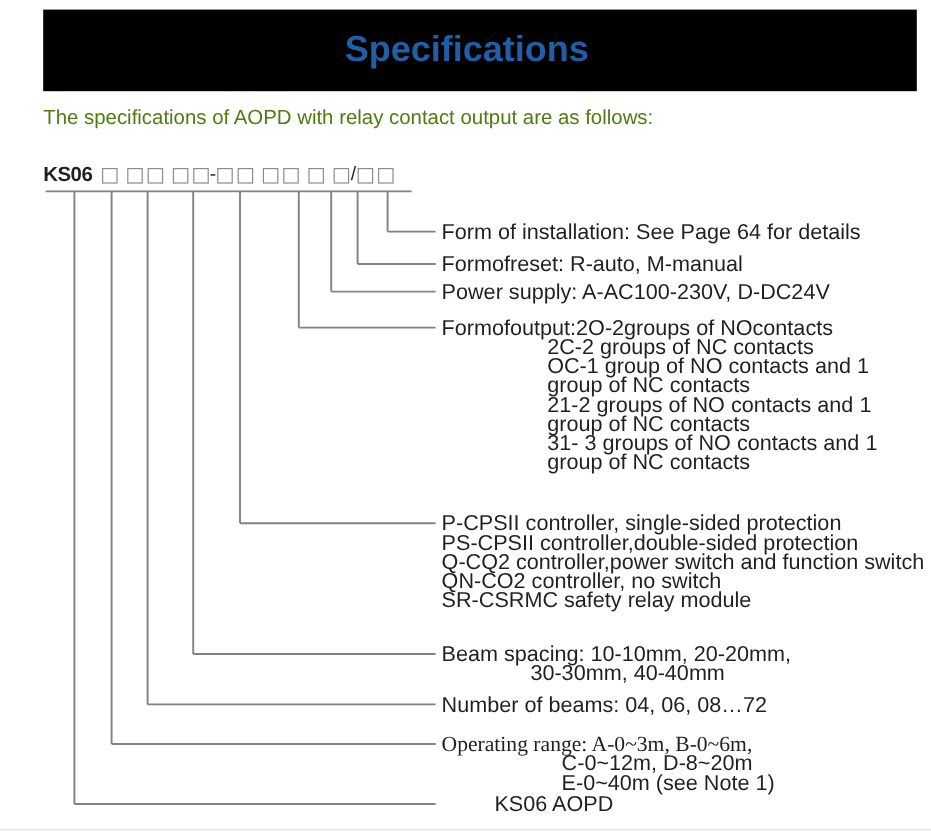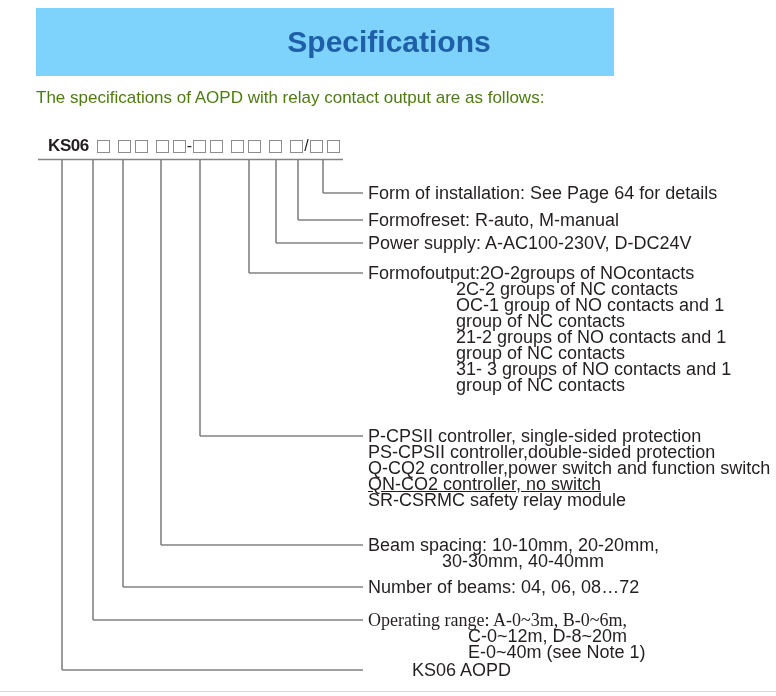--- a/index.html
+++ b/index.html
@@ -15,23 +15,23 @@
     overflow: hidden;
     font-family: "Liberation Sans", sans-serif;
     color: #231f20;
   }
 
   
   #header-banner {
     position: absolute;
     left: 36px;
     top: 8px;
-    width: 578px;
+    width: 728px;
     height: 68px;
-    background: #7dd3fc;
+    background: #000000;
   }
   #page-title {
     position: absolute;
     left: 0;
     top: 0;
     width: 706px;
     height: 68px;
     line-height: 68px;
     text-align: center;
     font-size: 30px;
@@ -46,21 +46,21 @@
     left: 36px;
     top: 88px;
     font-size: 17px;
     color: #4d7c0f;
     white-space: nowrap;
   }
 
   
   #model-code-row {
     position: absolute;
-    left: 48px;
+    left: 36px;
     top: 133px;
     height: 26px;
     display: flex;
     align-items: center;
   }
   #model-prefix {
     font-size: 17px;
     font-weight: bold;
     color: #231f20;
     letter-spacing: -0.4px;
@@ -193,21 +193,21 @@
     <div class="label indent" style="left: 456px; top: 281px;">2C-2 groups of NC contacts</div>
     <div class="label indent" style="left: 456px; top: 297px;">OC-1 group of NO contacts and 1</div>
     <div class="label indent" style="left: 456px; top: 313px;">group of NC contacts</div>
     <div class="label indent" style="left: 456px; top: 329px;">21-2 groups of NO contacts and 1</div>
     <div class="label indent" style="left: 456px; top: 345px;">group of NC contacts</div>
     <div class="label indent" style="left: 456px; top: 361px;">31- 3 groups of NO contacts and 1</div>
     <div class="label indent" style="left: 456px; top: 377px;">group of NC contacts</div>
     <div class="label" style="left: 368px; top: 428px;">P-CPSII controller, single-sided protection</div>
     <div class="label" style="left: 368px; top: 444px;">PS-CPSII controller,double-sided protection</div>
     <div class="label" style="left: 368px; top: 460px;">Q-CQ2 controller,power switch and function switch</div>
-    <div class="label" style="left: 368px; top: 476px; text-decoration: underline;">QN-CO2 controller, no switch</div>
+    <div class="label" style="left: 368px; top: 476px;">QN-CO2 controller, no switch</div>
     <div class="label" style="left: 368px; top: 492px;">SR-CSRMC safety relay module</div>
     <div class="label" style="left: 368px; top: 537px;">Beam spacing: 10-10mm, 20-20mm,</div>
     <div class="label indent" style="left: 442px; top: 553px;">30-30mm, 40-40mm</div>
     <div class="label" style="left: 368px; top: 579px;">Number of beams: 04, 06, 08…72</div>
     <div class="label" style="left: 368px; top: 612px; font-family: Liberation Serif, serif;">Operating range: A-0~3m, B-0~6m,</div>
     <div class="label indent" style="left: 468px; top: 628px;">C-0~12m, D-8~20m</div>
     <div class="label indent" style="left: 468px; top: 644px; text-align: right;">E-0~40m (see Note 1)</div>
     <div class="label" style="left: 368px; top: 662px; margin-left: 44px;">KS06 AOPD</div>
   </div>
 

